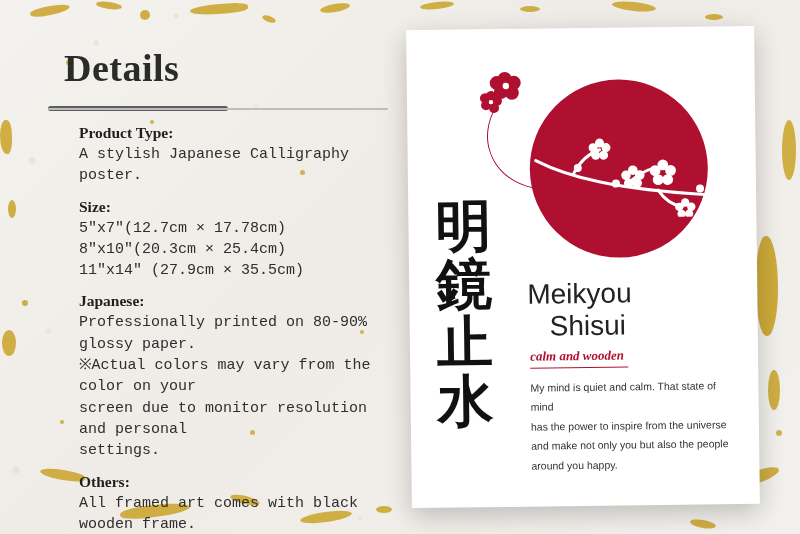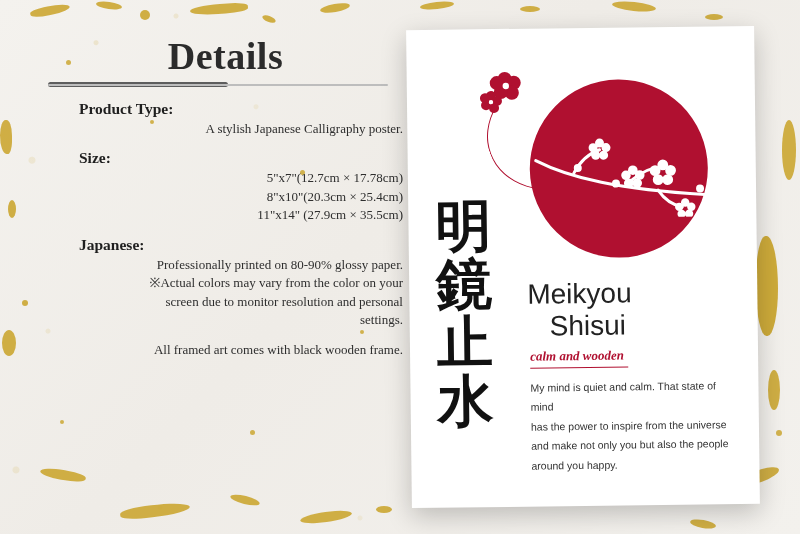--- a/index.html
+++ b/index.html
@@ -63,27 +63,26 @@
   .dot { position: absolute; background: #c9a227; border-radius: 50%; opacity: .8; }
 
   
   .details {
     position: absolute;
     left: 48px;
     top: 30px;
     width: 355px;
   }
   .details h1 {
-    margin: 4px;
+    margin: 16px;
     font-size: 38px;
     font-weight: bold;
     color: #2b2b2b;
     letter-spacing: 0.5px;
     font-family: "Liberation Serif", serif;
-    text-align: center;
   }
   .rule {
     margin-top: 4px;
     height: 5px;
     width: 180px;
     background: #5d5d5d;
     border-radius: 3px;
   }
   .rule.light {
     width: 340px;
@@ -94,25 +93,24 @@
   }
   .sect { margin-bottom: 11px; margin-left: 31px; }
   .sect-title {
     font-size: 15.5px;
     font-weight: bold;
     color: #1f1f1f;
     margin-bottom: 2px;
     font-family: "Liberation Serif", serif;
   }
   .sect-line {
-    font-size: 13px;
+    font-size: 15px;
     color: #2e2e2e;
     line-height: 1.42;
-    font-family: Liberation Serif, serif;
-    text-align: right;
+    font-family: Liberation Mono, monospace;
   }
 
   
   .poster {
     position: absolute;
     left: 409px;
     top: 28px;
     width: 348px;
     height: 478px;
     background: #ffffff;
@@ -257,20 +255,21 @@
 
     <div class="sect">
       <div class="sect-title">Japanese:</div>
       <div class="sect-line">Professionally printed on 80-90% glossy paper.</div>
       <div class="sect-line">※Actual colors may vary from the color on your</div>
       <div class="sect-line">screen due to monitor resolution and personal</div>
       <div class="sect-line">settings.</div>
     </div>
 
     <div class="sect">
+      <div class="sect-title">Others:</div>
       <div class="sect-line">All framed art comes with black wooden frame.</div>
     </div>
   </div>
 
   <div class="poster">
 
     <div class="thin-arc"></div>
     <div class="sun"></div>
 
     <svg class="blossom-top" viewBox="0 0 58 48">

